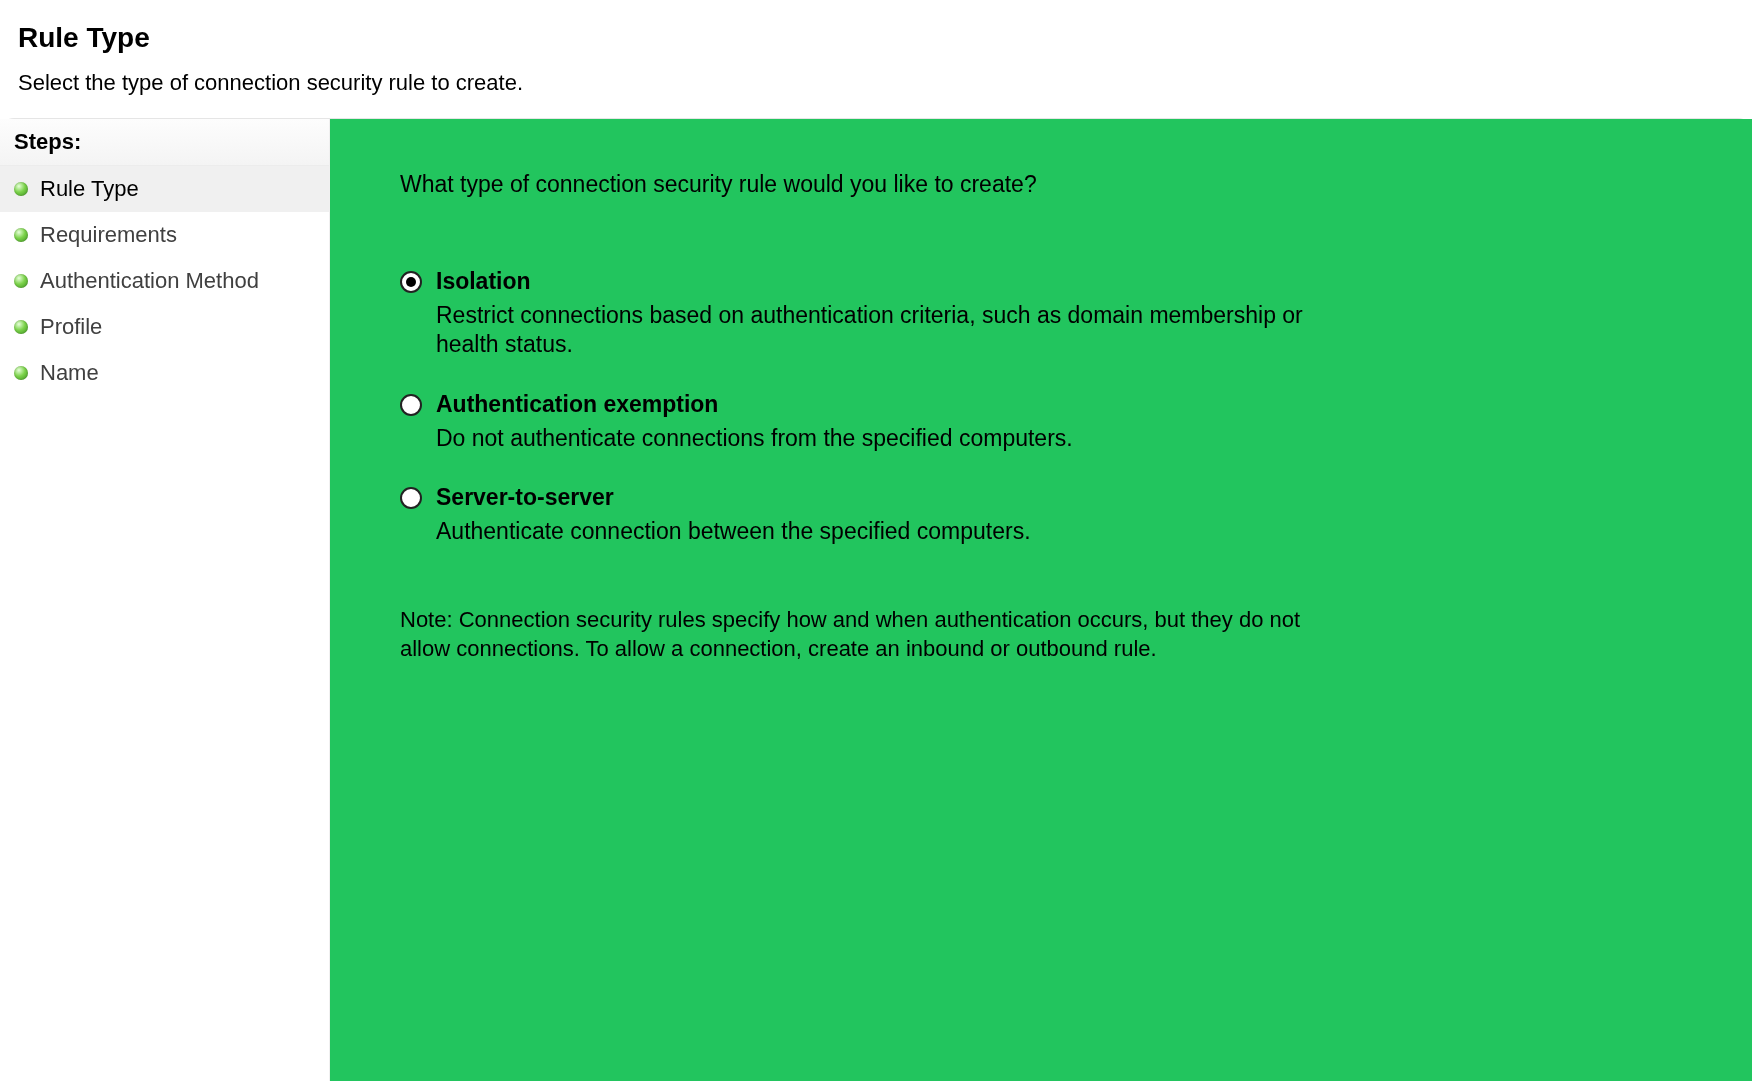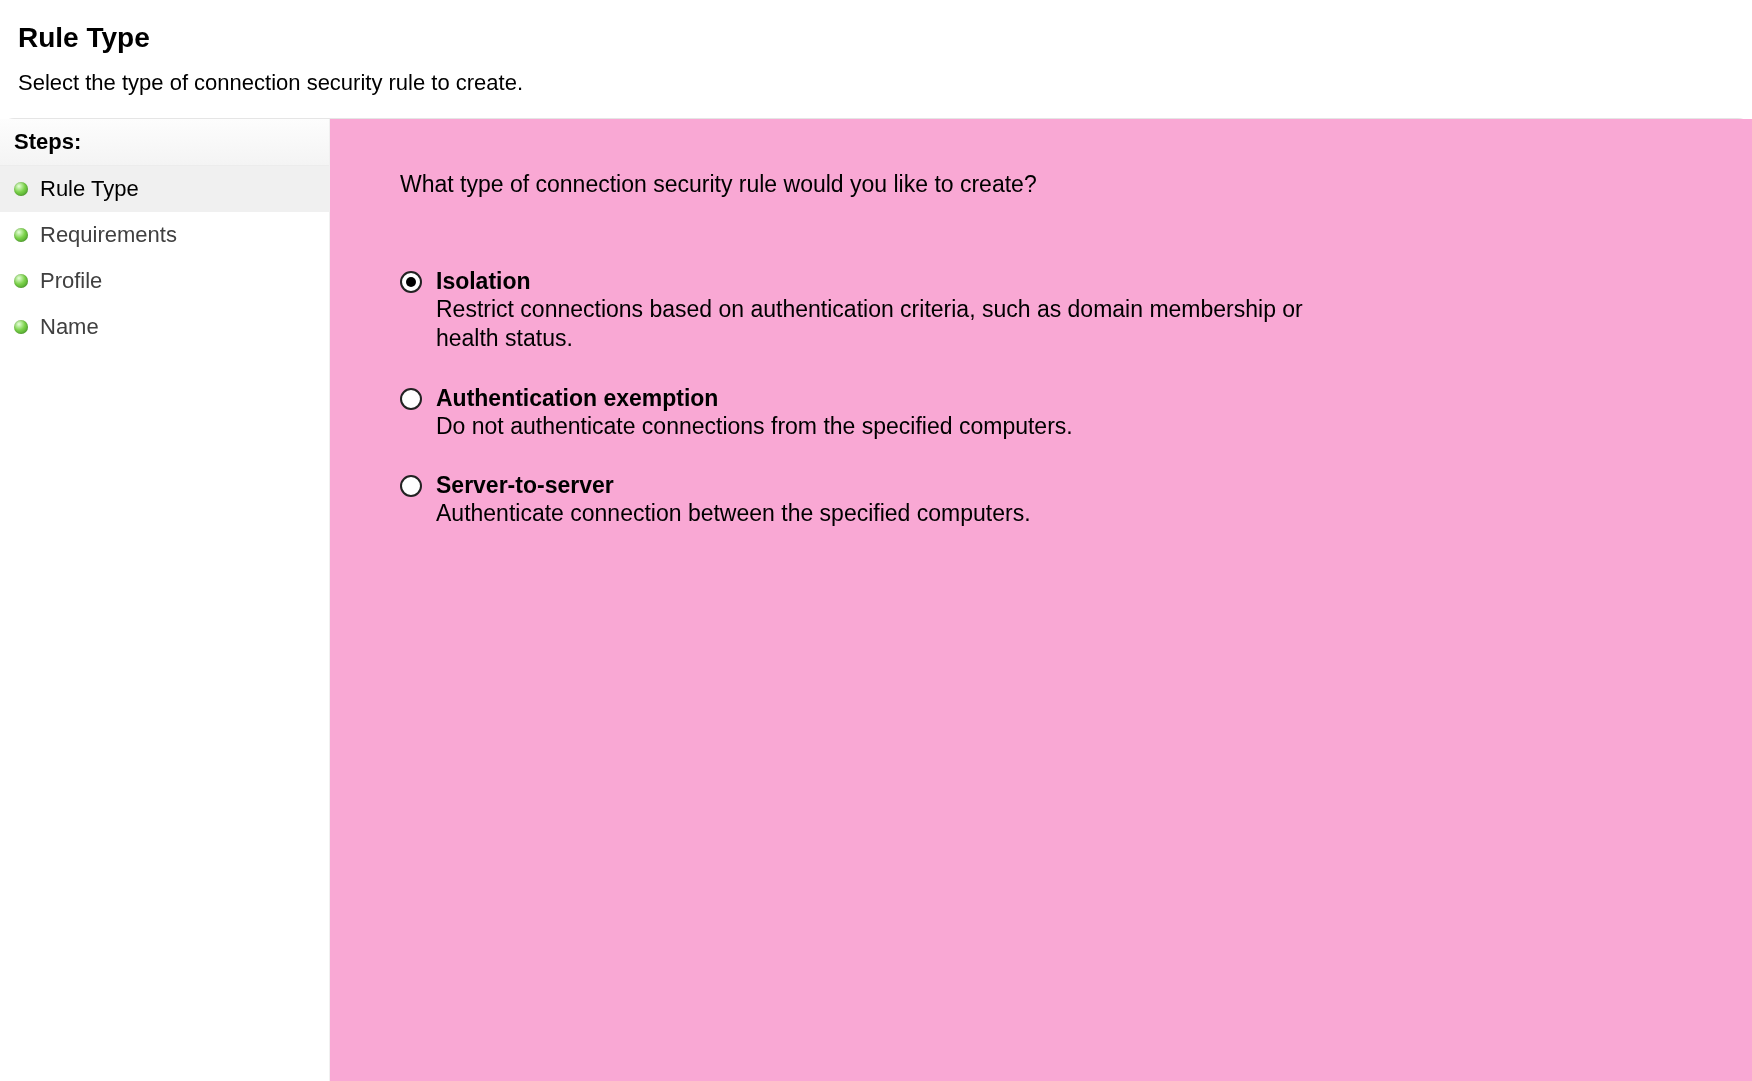--- a/index.html
+++ b/index.html
@@ -77,21 +77,21 @@
     height: 14px;
     border-radius: 50%;
     background: radial-gradient(circle at 35% 30%, #e6ffd9 0%, #7bd24a 45%, #3a8f1f 100%);
     box-shadow: inset 0 0 2px rgba(0,0,0,0.25);
     flex: none;
   }
   .step-label { flex: 1; }
 
   .main {
     flex: 1;
-    background: #f9a8d4;
+    background: #22c55e;
     padding: 52px 70px 30px 70px;
     box-sizing: border-box;
     overflow: auto;
   }
   .question {
     font-size: 23px;
     margin-bottom: 70px;
   }
 
   .options {
@@ -124,20 +124,21 @@
     content: "";
     display: block;
     width: 10px;
     height: 10px;
     border-radius: 50%;
     background: #000;
   }
   .option-text {
     display: flex;
     flex-direction: column;
+    gap: 6px;
     max-width: 900px;
   }
   .option-title {
     font-size: 23px;
     font-weight: 700;
   }
   .option-desc {
     font-size: 23px;
     line-height: 1.25;
   }
@@ -167,20 +168,24 @@
         <div class="step current">
           <span class="step-bullet"></span>
           <span class="step-label">Rule Type</span>
         </div>
 
         <div class="step">
           <span class="step-bullet"></span>
           <span class="step-label">Requirements</span>
         </div>
 
+        <div class="step">
+          <span class="step-bullet"></span>
+          <span class="step-label">Authentication Method</span>
+        </div>
 
         <div class="step">
           <span class="step-bullet"></span>
           <span class="step-label">Profile</span>
         </div>
 
         <div class="step">
           <span class="step-bullet"></span>
           <span class="step-label">Name</span>
         </div>
@@ -214,16 +219,17 @@
           <div class="option-text">
             <div class="option-title">Server-to-server</div>
             <div class="option-desc">Authenticate connection between the specified computers.</div>
           </div>
         </div>
 
 
 
       </div>
 
+      <div class="note">Note:  Connection security rules specify how and when authentication occurs, but they do not allow connections.  To allow a connection, create an inbound or outbound rule.</div>
     </div>
 
   </div>
 </div>
 
 </body></html>

